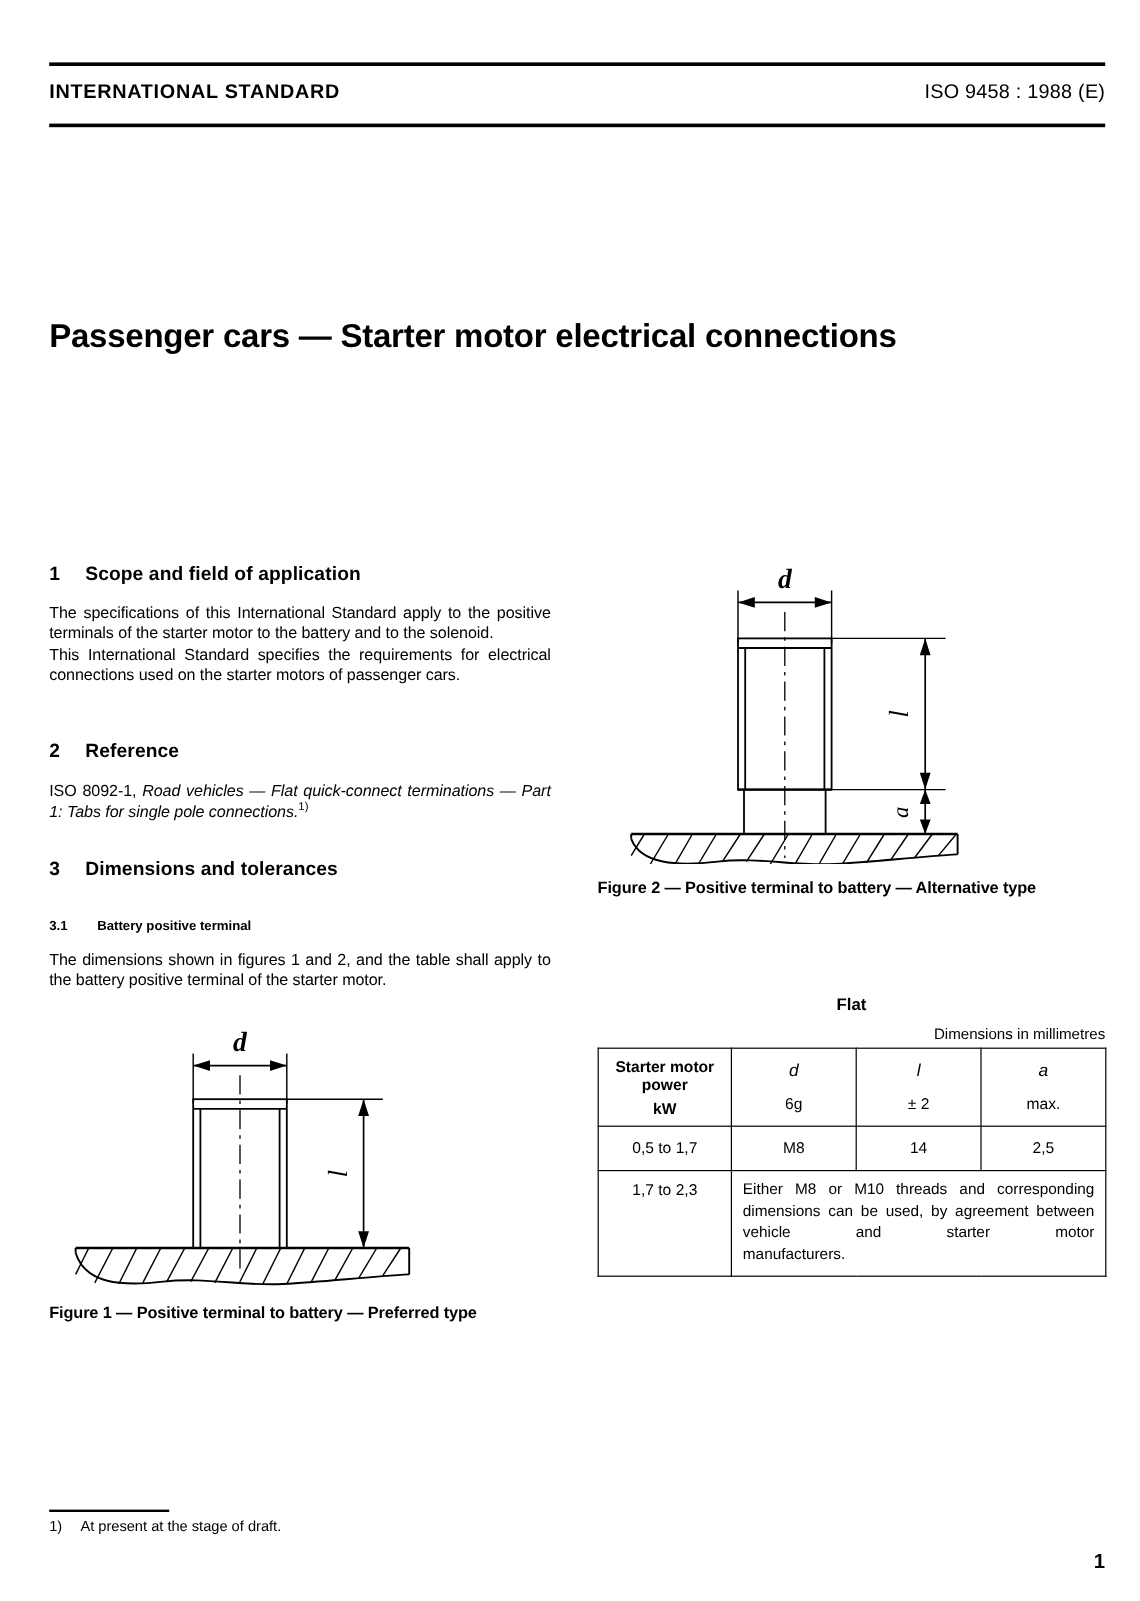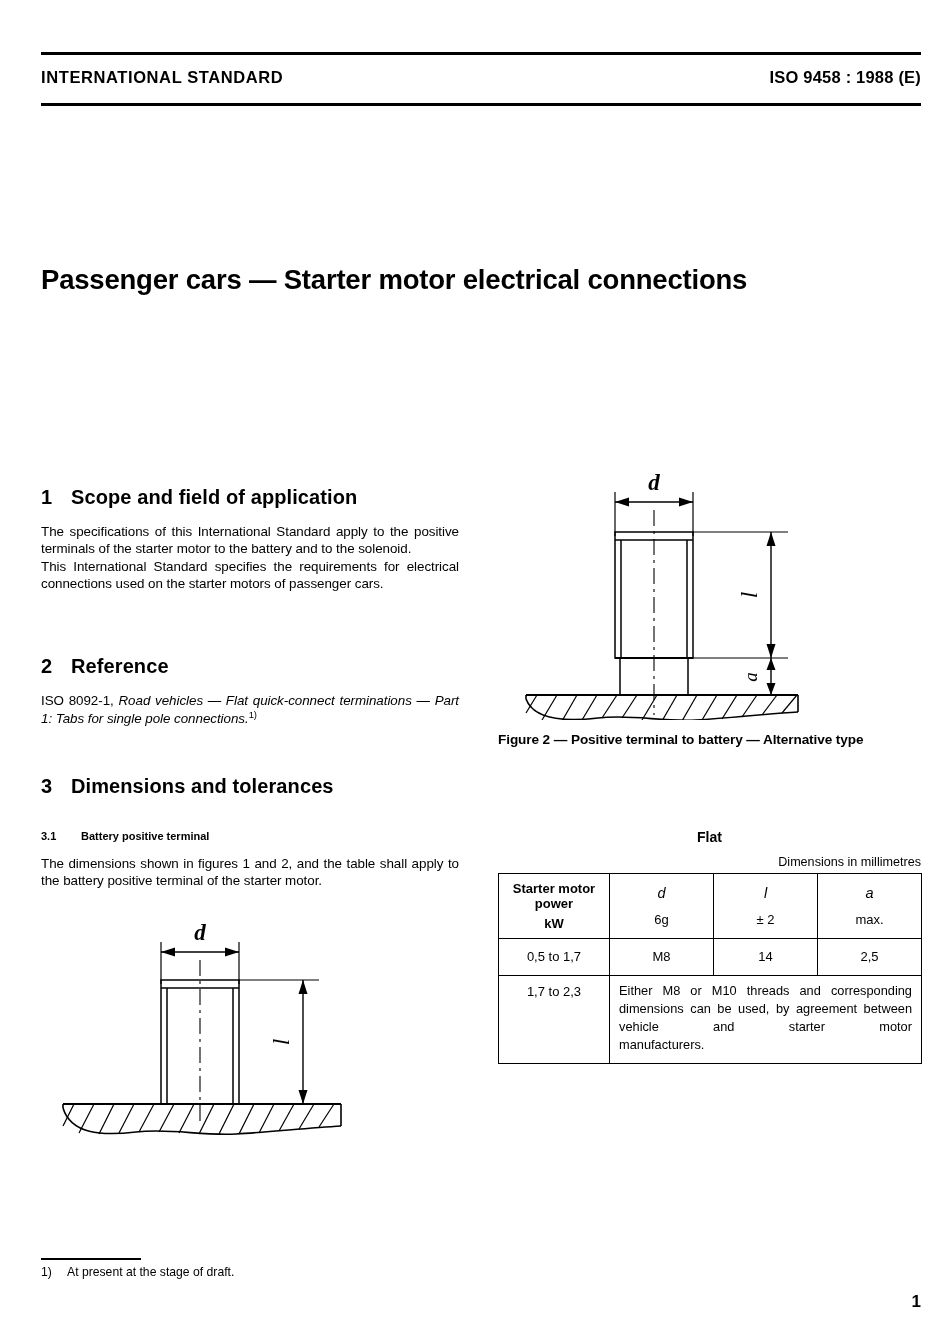--- a/index.html
+++ b/index.html
@@ -40,21 +40,21 @@
     position: absolute;
     left: 35px; top: 68px;
     font-size: 16.5px;
     font-weight: bold;
     letter-spacing: 0.6px;
   }
   .hdr-right {
     position: absolute;
     right: 35px; top: 68px;
     font-size: 16.5px;
-    font-weight: bold;
+    font-weight: normal;
     letter-spacing: 0.2px;
     text-align: right;
   }
 
   
   .doc-title {
     position: absolute;
     left: 35px; top: 264px;
     width: 880px;
     font-size: 27.5px;
@@ -68,23 +68,23 @@
     left: 35px; top: 470px;
     width: 418px;
   }
   .col-right {
     position: absolute;
     left: 492px; top: 470px;
     width: 423px;
   }
 
   h2.sec {
-    font-size: 20px;
-    font-weight: bold;
-    margin: 16px 0 14px 0;
+    font-size: 16px;
+    font-weight: bold;
+    margin: 0 0 14px 0;
     letter-spacing: 0.1px;
   }
   h2.sec .num {
     display: inline-block;
     width: 30px;
   }
   h3.subsec {
     font-size: 11px;
     font-weight: bold;
     margin: 0 0 13px 0;
@@ -306,20 +306,21 @@
           <polygon points="262,68 257.5,82 266.5,82" fill="#000" stroke="none"></polygon>
           <polygon points="262,192 257.5,178 266.5,178" fill="#000" stroke="none"></polygon>
         </g>
 
         <text x="159" y="28" font-family="Liberation Serif, serif" font-style="italic" font-size="23" font-weight="bold" text-anchor="middle" fill="#000">d</text>
         <text x="248" y="130" font-family="Liberation Serif, serif" font-style="italic" font-size="23" text-anchor="middle" fill="#000" transform="rotate(-90 248 130)">l</text>
       </svg>
     </div>
 
     <div style="height:8px"></div>
+    <div class="fig-cap">Figure 1 — Positive terminal to battery — Preferred type</div>
   </div>
 
   <div class="col-right">
 
     <div>
       <svg class="drawing" width="423" height="250" viewBox="0 0 423 250">
         <g stroke="#000" fill="none" stroke-width="1.5">
 
           <rect x="117" y="62" width="78" height="126"></rect>
 

